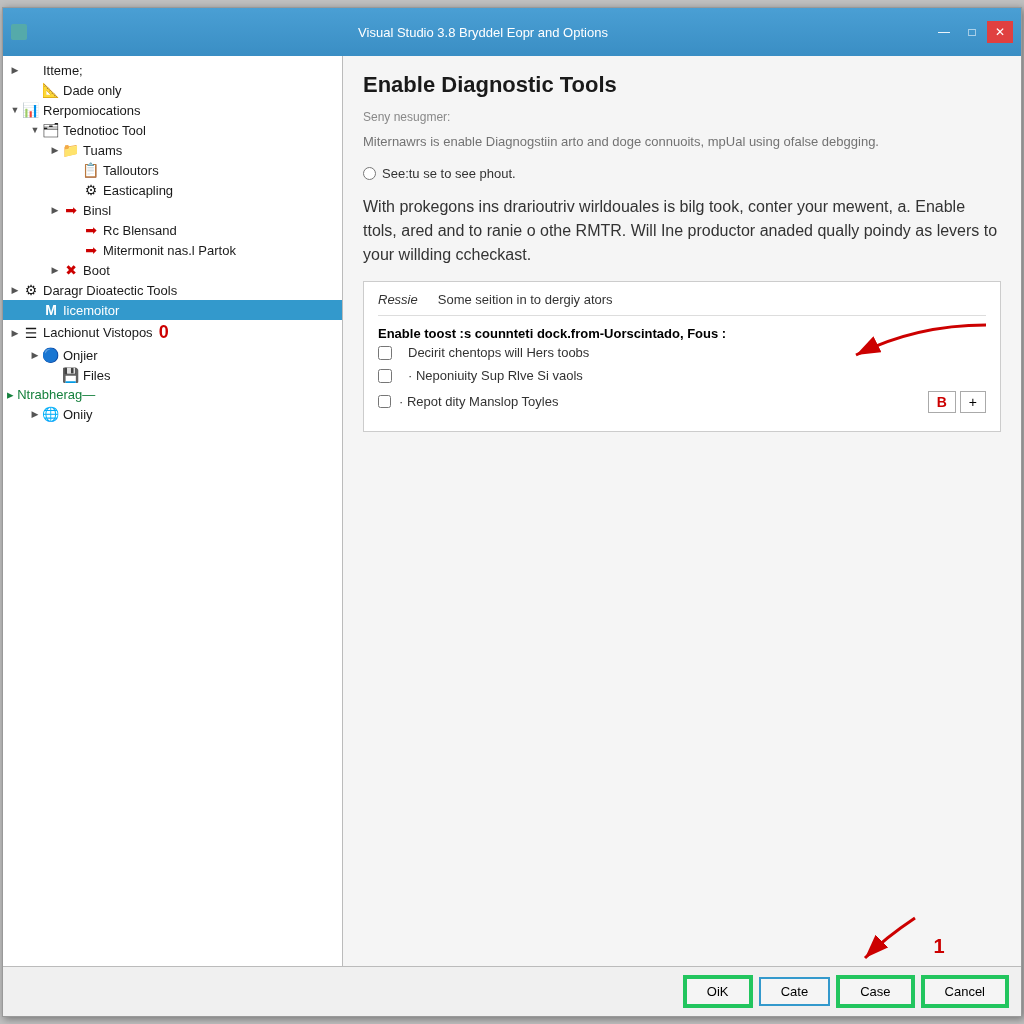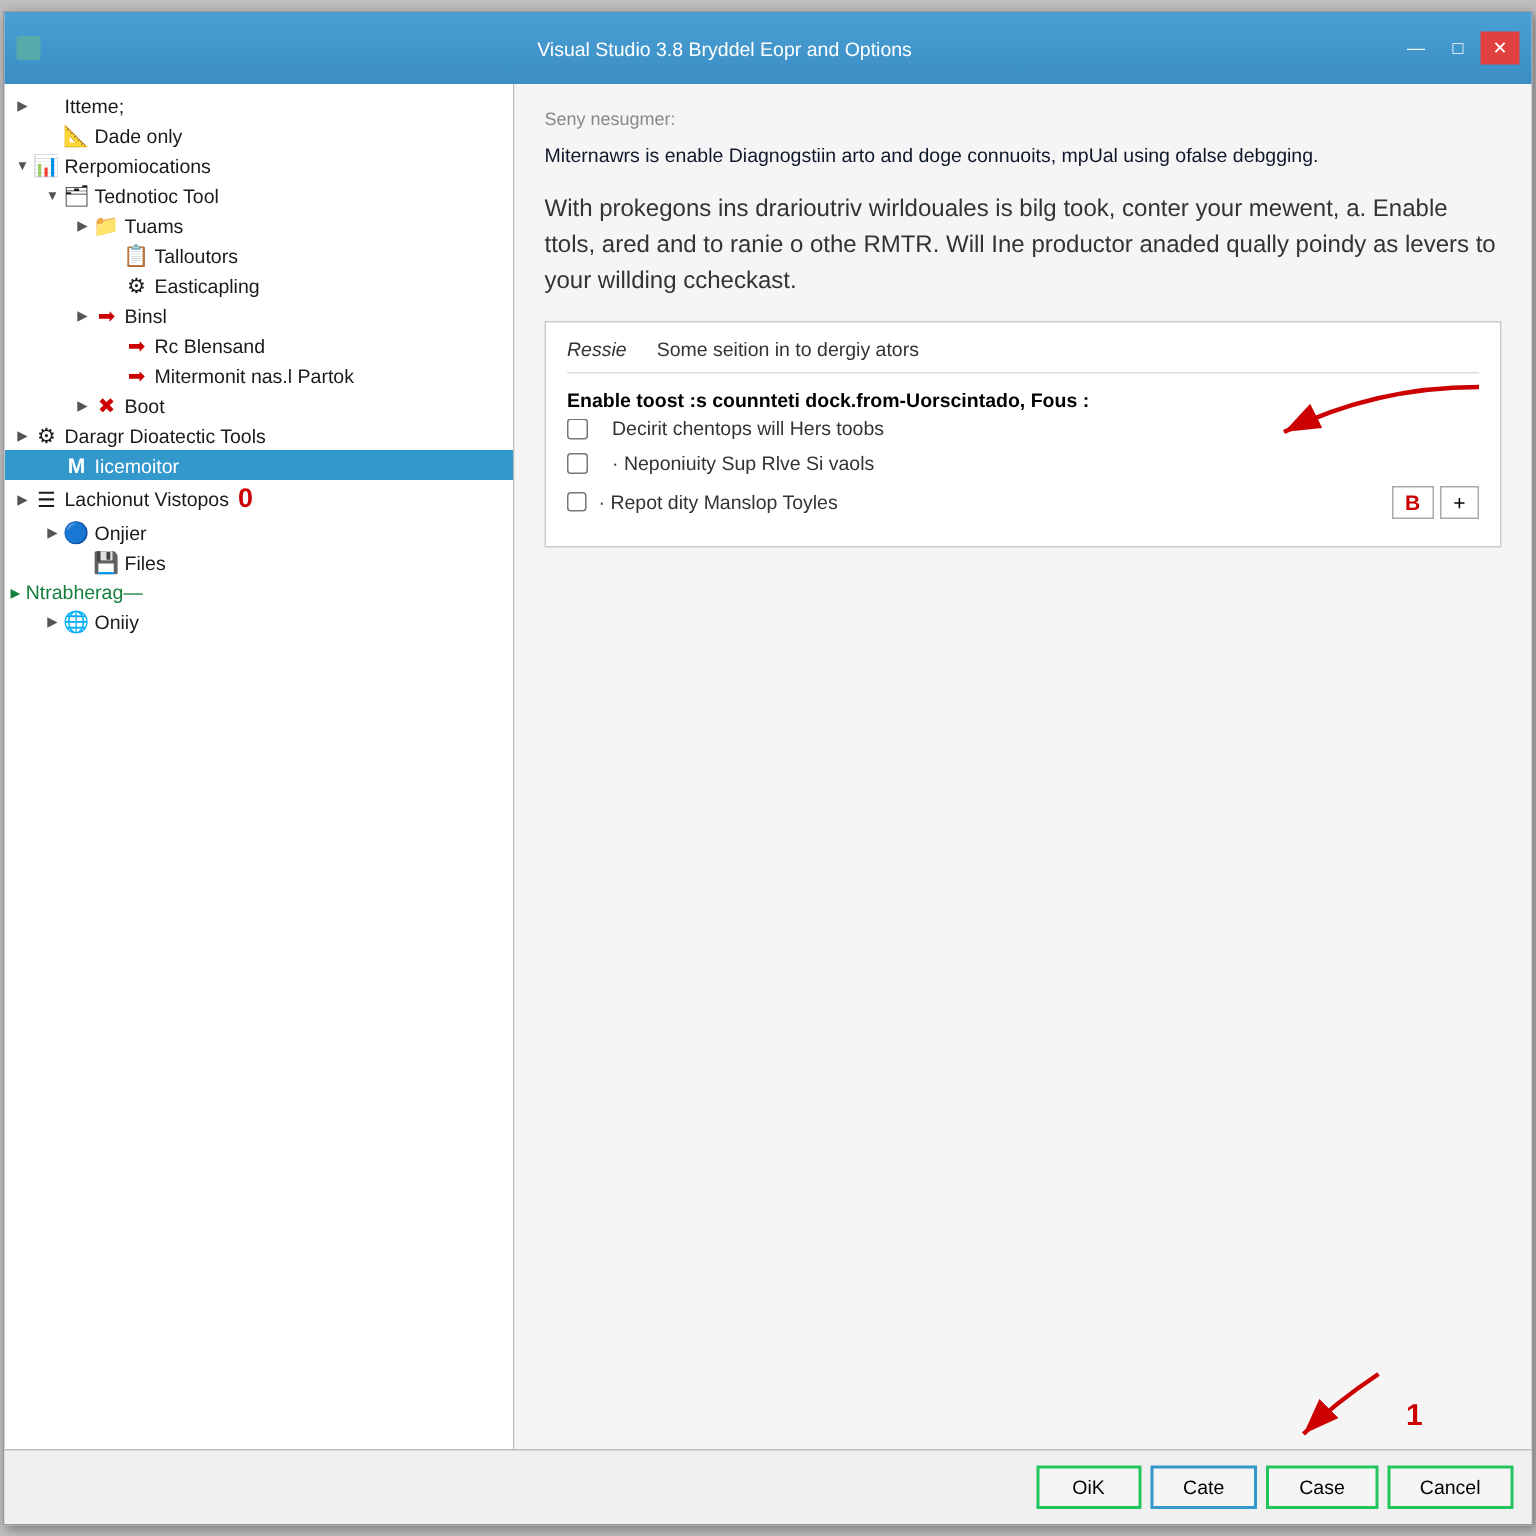--- a/index.html
+++ b/index.html
@@ -152,21 +152,21 @@
     }
 
     .section-label {
       color: #888;
       font-size: 12px;
       margin-bottom: 8px;
     }
 
     .description {
       font-size: 13px;
-      color: #0f172a;
+      color: #737373;
       margin-bottom: 14px;
       line-height: 1.5;
     }
 
     .radio-row {
       display: flex;
       align-items: center;
       gap: 6px;
       margin-bottom: 14px;
     }
@@ -280,21 +280,21 @@
       display: flex;
       align-items: center;
       justify-content: flex-end;
       gap: 6px;
       flex-shrink: 0;
       height: 50px;
     }
 
     .bottom-btn {
       background: #f5f5f5;
-      border: 2px solid #22c55e;
+      border: 4px solid #22c55e;
       padding: 5px 20px;
       cursor: pointer;
       font-size: 13px;
       min-width: 70px;
       text-align: center;
     }
 
     .bottom-btn.active {
       border: 2px solid #3399cc;
       background: #f5f5f5;
@@ -461,23 +461,28 @@
         <span class="indent" style="width:20px"></span>
         <span class="tree-expand">▶</span>
         <span class="tree-icon">🌐</span>
         <span class="tree-label">Oniiy</span>
       </div>
 
       <div style="height:20px;"></div>
     </div>
 
     <div class="right-panel">
+      <h1 class="section-title">Enable Diagnostic Tools</h1>
       <div class="section-label">Seny nesugmer:</div>
       <p class="description">Miternawrs is enable Diagnogstiin arto and doge connuoits, mpUal using ofalse debgging.</p>
 
+      <div class="radio-row">
+        <input type="radio" name="opts" style="">
+        <span class="radio-label">See:tu se to see phout.</span>
+      </div>
 
       <p class="description2">With prokegons ins drarioutriv wirldouales is bilg took, conter your mewent, a. Enable ttols, ared and to ranie o othe RMTR. Will Ine productor anaded qually poindy as levers to your willding ccheckast.</p>
 
       <div class="options-box">
         <div class="options-box-header">
           <span class="options-tab active">Ressie</span>
           <span class="options-tab">Some seition in to dergiy ators</span>
         </div>
 
         <div class="options-field-label">Enable toost :s counnteti dock.from-Uorscintado, Fous :</div>

